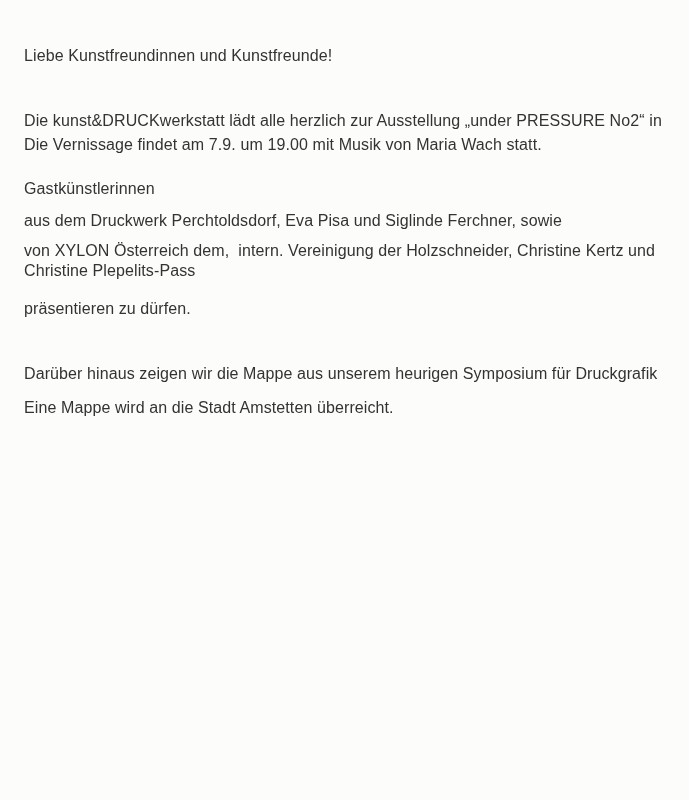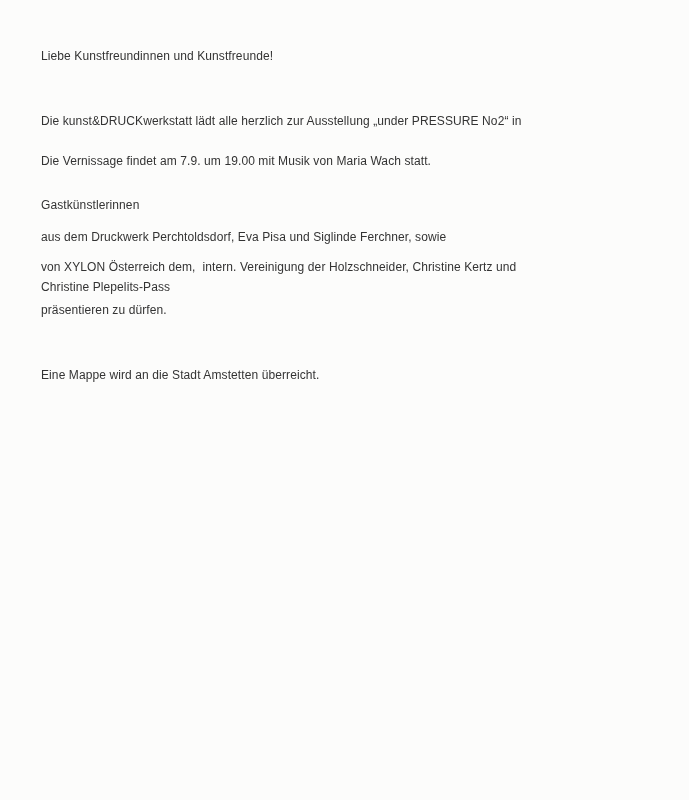--- a/index.html
+++ b/index.html
@@ -7,38 +7,38 @@
     padding: 0;
     background: #ffffff;
   }
   .page {
     position: relative;
     width: 689px;
     height: 800px;
     background: #fcfcfb;
     overflow: hidden;
     font-family: "Liberation Sans", sans-serif;
-    font-size: 12px;
+    font-size: 16px;
     line-height: 20px;
     color: #333333;
     box-sizing: border-box;
-    padding: 46px 20px 0 41px;
+    padding: 46px 20px 0 24px;
     -webkit-font-smoothing: antialiased;
   }
   .para {
     margin: 0;
   }
   .line {
     white-space: pre;           
     letter-spacing: 0.1px;
   }
   
-  .m8  { margin-bottom: 20px; }
+  .m8  { margin-bottom: 4px; }
   .m10 { margin-bottom: 10px; }
-  .m11 { margin-bottom: 3px; }
+  .m11 { margin-bottom: 18px; }
   .m12 { margin-bottom: 12px; }
   .m14 { margin-bottom: 14px; }
   .m41 { margin-bottom: 38px; }
   .m45 { margin-bottom: 45px; }
   .m47 { margin-bottom: 24px; }
 </style>
 </head>
 <body>
 
 <div class="page">
@@ -66,20 +66,21 @@
   <div class="para m11">
     <div class="line">von XYLON Österreich dem,  intern. Vereinigung der Holzschneider, Christine Kertz und</div>
     <div class="line">Christine Plepelits-Pass</div>
   </div>
 
   <div class="para m45">
     <div class="line">präsentieren zu dürfen.</div>
   </div>
 
   <div class="para m14">
+    <div class="line">Darüber hinaus zeigen wir die Mappe aus unserem heurigen Symposium für Druckgrafik</div>
   </div>
 
   <div class="para m41">
     <div class="line">Eine Mappe wird an die Stadt Amstetten überreicht.</div>
   </div>
 
 
 
 </div>
 

